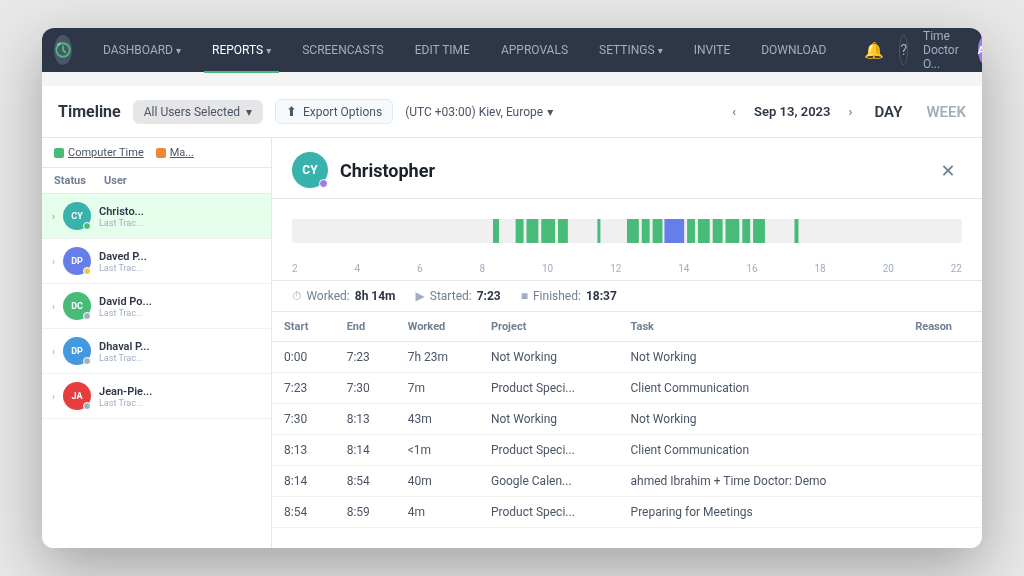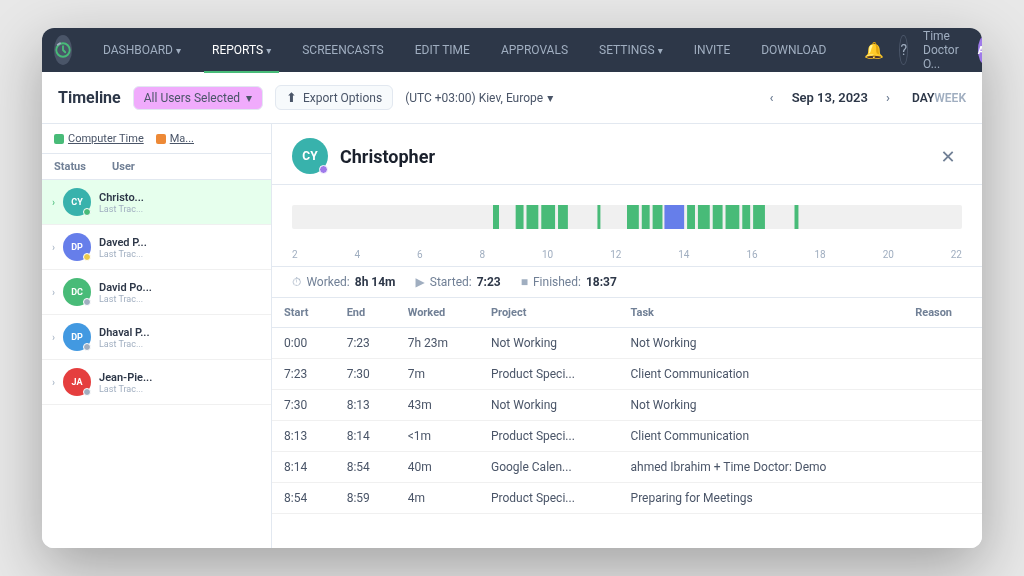--- a/index.html
+++ b/index.html
@@ -96,31 +96,32 @@
     }
     
     .timeline-toolbar {
       background: #fff;
       height: 52px;
       display: flex;
       align-items: center;
       padding: 0 16px;
       gap: 12px;
       border-bottom: 1px solid #e2e8f0;
+      margin-top: 14px;
     }
     .timeline-title {
       font-size: 16px;
       font-weight: 700;
       color: #2d3748;
     }
     .users-selector {
       display: flex;
       align-items: center;
       gap: 6px;
-      background: #f0abfc;
+      background: #e5e5e5;
       border: 1px solid #e2e8f0;
       border-radius: 6px;
       padding: 4px 10px;
       cursor: pointer;
       font-size: 12px;
       color: #4a5568;
     }
     .export-btn {
       display: flex;
       align-items: center;
@@ -155,22 +156,22 @@
       height: 24px;
       display: flex;
       align-items: center;
       justify-content: center;
       color: #718096;
       cursor: pointer;
       border-radius: 4px;
     }
     .day-week-toggle {
       display: flex;
-      gap: 0;
-      font-size: 12px;
+      gap: 24px;
+      font-size: 15px;
       font-weight: 600;
     }
     .day-btn { color: #2d3748; cursor: pointer; }
     .week-btn { color: #a0aec0; cursor: pointer; }
     
     .main-content {
       display: flex;
       height: calc(520px - 88px);
       background: #f7f8fa;
       position: relative;
@@ -205,21 +206,21 @@
     }
     .legend-dot.green { background: #48bb78; }
     .legend-dot.orange { background: #ed8936; }
     .table-header {
       display: flex;
       padding: 6px 12px;
       font-size: 11px;
       font-weight: 700;
       color: #718096;
       border-bottom: 1px solid #e2e8f0;
-      gap: 8px;
+      gap: 0;
     }
     .th-status { width: 50px; }
     .th-user { flex: 1; }
     .user-row {
       display: flex;
       align-items: center;
       padding: 8px 10px;
       border-bottom: 1px solid #f0f0f0;
       gap: 8px;
       cursor: pointer;

